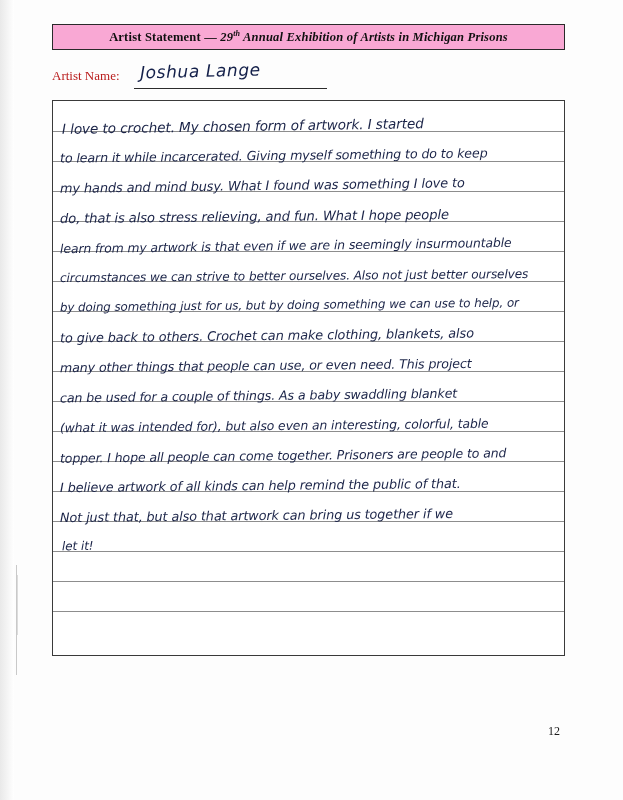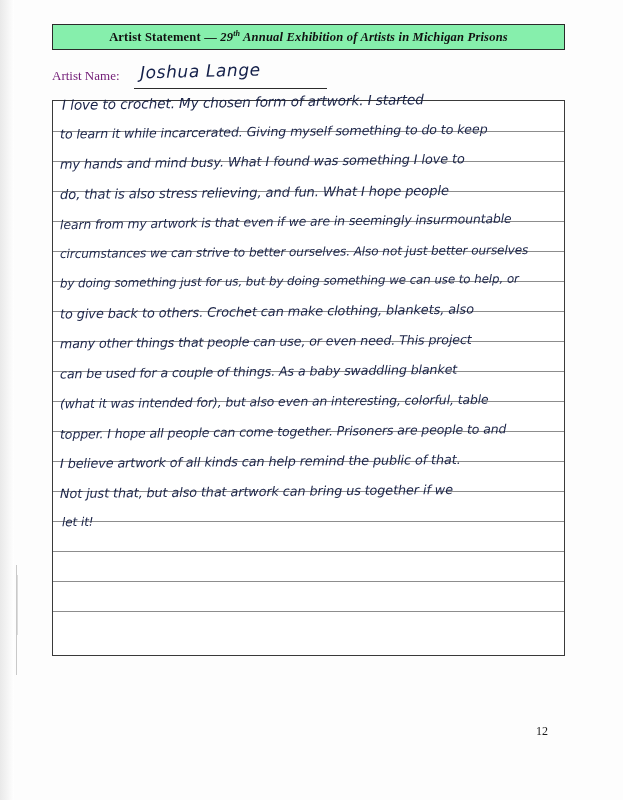--- a/index.html
+++ b/index.html
@@ -45,21 +45,21 @@
   }
 
   
   .header-banner {
     position: absolute;
     left: 52px;
     top: 24px;
     width: 513px;
     height: 26px;
     border: 1px solid #2a2a2a;
-    background: #86efac;
+    background: #f9a8d4;
     box-sizing: border-box;
     display: flex;
     align-items: center;
     justify-content: center;
   }
   .header-text {
     font-family: "Liberation Serif", serif;
     font-size: 12.5px;
     font-weight: bold;
     font-style: italic;
@@ -82,21 +82,21 @@
     top: 62px;
     width: 420px;
     height: 28px;
   }
   .name-label {
     position: absolute;
     left: 0;
     top: 6px;
     font-family: "Liberation Serif", serif;
     font-size: 13px;
-    color: #701a75;
+    color: #b91c1c;
   }
   .name-rule {
     position: absolute;
     left: 82px;
     top: 26px;
     width: 193px;
     height: 1px;
     background: #2b2b2b;
   }
   .name-hand {
@@ -128,41 +128,41 @@
     left: 0;
     width: 511px;
     height: 1px;
     background: #8d8d8d;
   }
 
   
   .hand-layer {
     position: absolute;
     left: 52px;
-    top: 88px;
+    top: 112px;
     width: 513px;
     height: 556px;
     pointer-events: none;
     text-align: center;
   }
   .hw {
     position: absolute;
     font-family: "DejaVu Sans", sans-serif;
     font-style: italic;
     color: #1b2448;
     white-space: nowrap;
     font-size: 13.2px;
     letter-spacing: -0.1px;
     line-height: 1;
   }
 
   
   .page-num {
     position: absolute;
-    left: 536px;
+    left: 548px;
     top: 724px;
     font-family: "Liberation Serif", serif;
     font-size: 12px;
     color: #1a1a1a;
   }
 </style>
 </head>
 <body>
 
 <div class="page">

